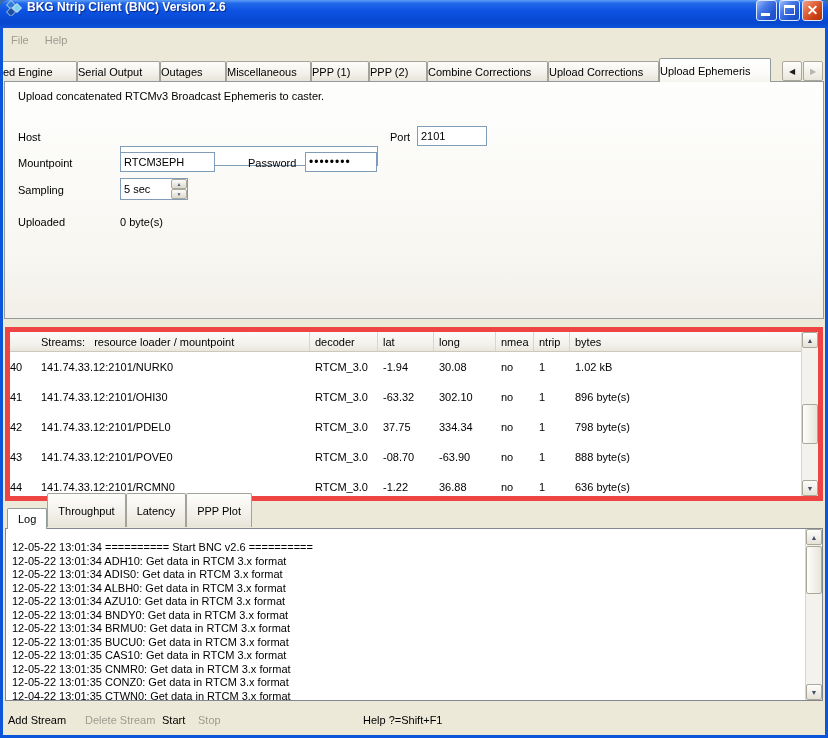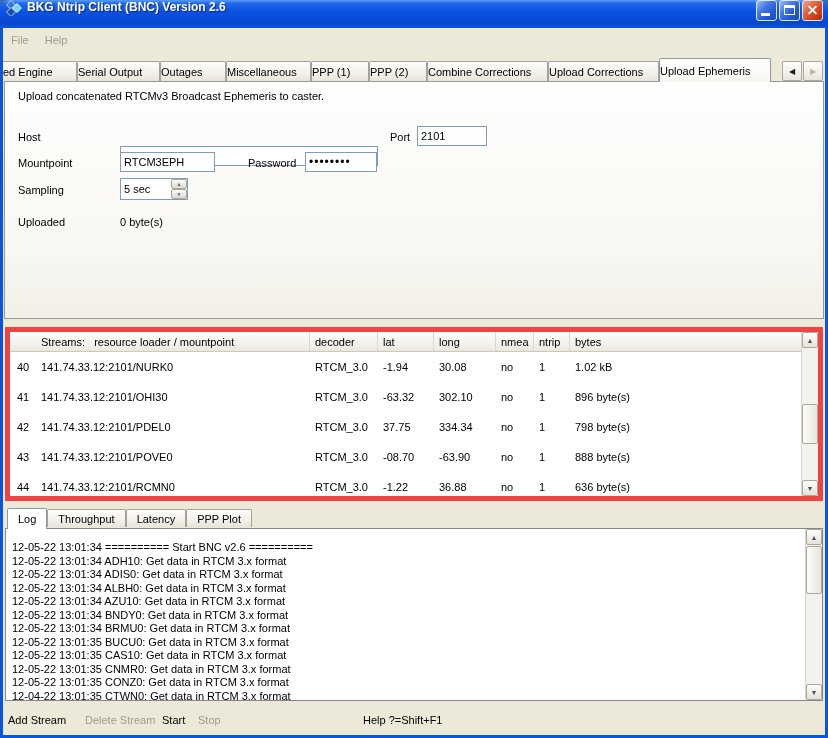--- a/index.html
+++ b/index.html
@@ -92,21 +92,21 @@
   
   .streams {
     position:absolute; left:2px; top:299px; width:818px; height:174px;
     border:5px solid #ef4444; background:#fff; overflow:hidden;
   }
   .t-head { display:flex; height:20px; background:linear-gradient(#fcfcfb,#f1f0ea 70%,#e9e6dc); border-bottom:1px solid #cdc9bd; }
   .hc { display:flex; align-items:center; padding-left:5px; border-right:1px solid #dad6ca; white-space:pre; }
   .hc.c-num { border-right:none; padding-left:0; }
   .t-row { display:flex; height:30px; align-items:center; }
   .tc { padding-left:5px; white-space:nowrap; overflow:hidden; }
-  .c-num { width:26px; text-align:center; padding-left:0 !important; }
+  .c-num { width:26px; padding-left:0 !important; }
   .c-stream { width:274px; }
   .c-decoder { width:68px; }
   .c-lat { width:56px; }
   .c-long { width:62px; }
   .c-nmea { width:38px; }
   .c-ntrip { width:36px; }
   .c-bytes { flex:1; }
   
   .vscroll { position:absolute; top:0; right:0; bottom:0; width:17px; background:#f3f2ec; border-left:1px solid #d9d5c9; }
   .sbtn {
@@ -117,21 +117,21 @@
   .sbtn.up { top:0; } .sbtn.down { bottom:0; }
   .sthumb {
     position:absolute; left:0; width:16px;
     background:linear-gradient(90deg,#fdfdfc,#e8e5da); border:1px solid #aca899; border-radius:2px;
   }
   .streams .sthumb { top:72px; height:40px; }
   .logpane .sthumb { top:17px; height:48px; }
   
   .logtabs { position:absolute; left:4px; top:479px; height:21px; display:flex; align-items:flex-end; z-index:2; }
   .ltab {
-    height:18px; margin-bottom:1px; padding:0 10px;
+    height:34px; margin-bottom:1px; padding:0 10px;
     border:1px solid #a5a299; border-bottom:none; border-radius:2px 2px 0 0;
     background:linear-gradient(#fdfdfc,#f2f0e9 60%,#e7e4d9);
     display:flex; align-items:center; white-space:nowrap;
   }
   .ltab.active {
     height:21px; margin-bottom:-1px; z-index:3; position:relative;
     border-color:#919b9c; background:#fff;
   }
   .logpane {
     position:absolute; left:2px; top:500px; width:818px; height:173px;

